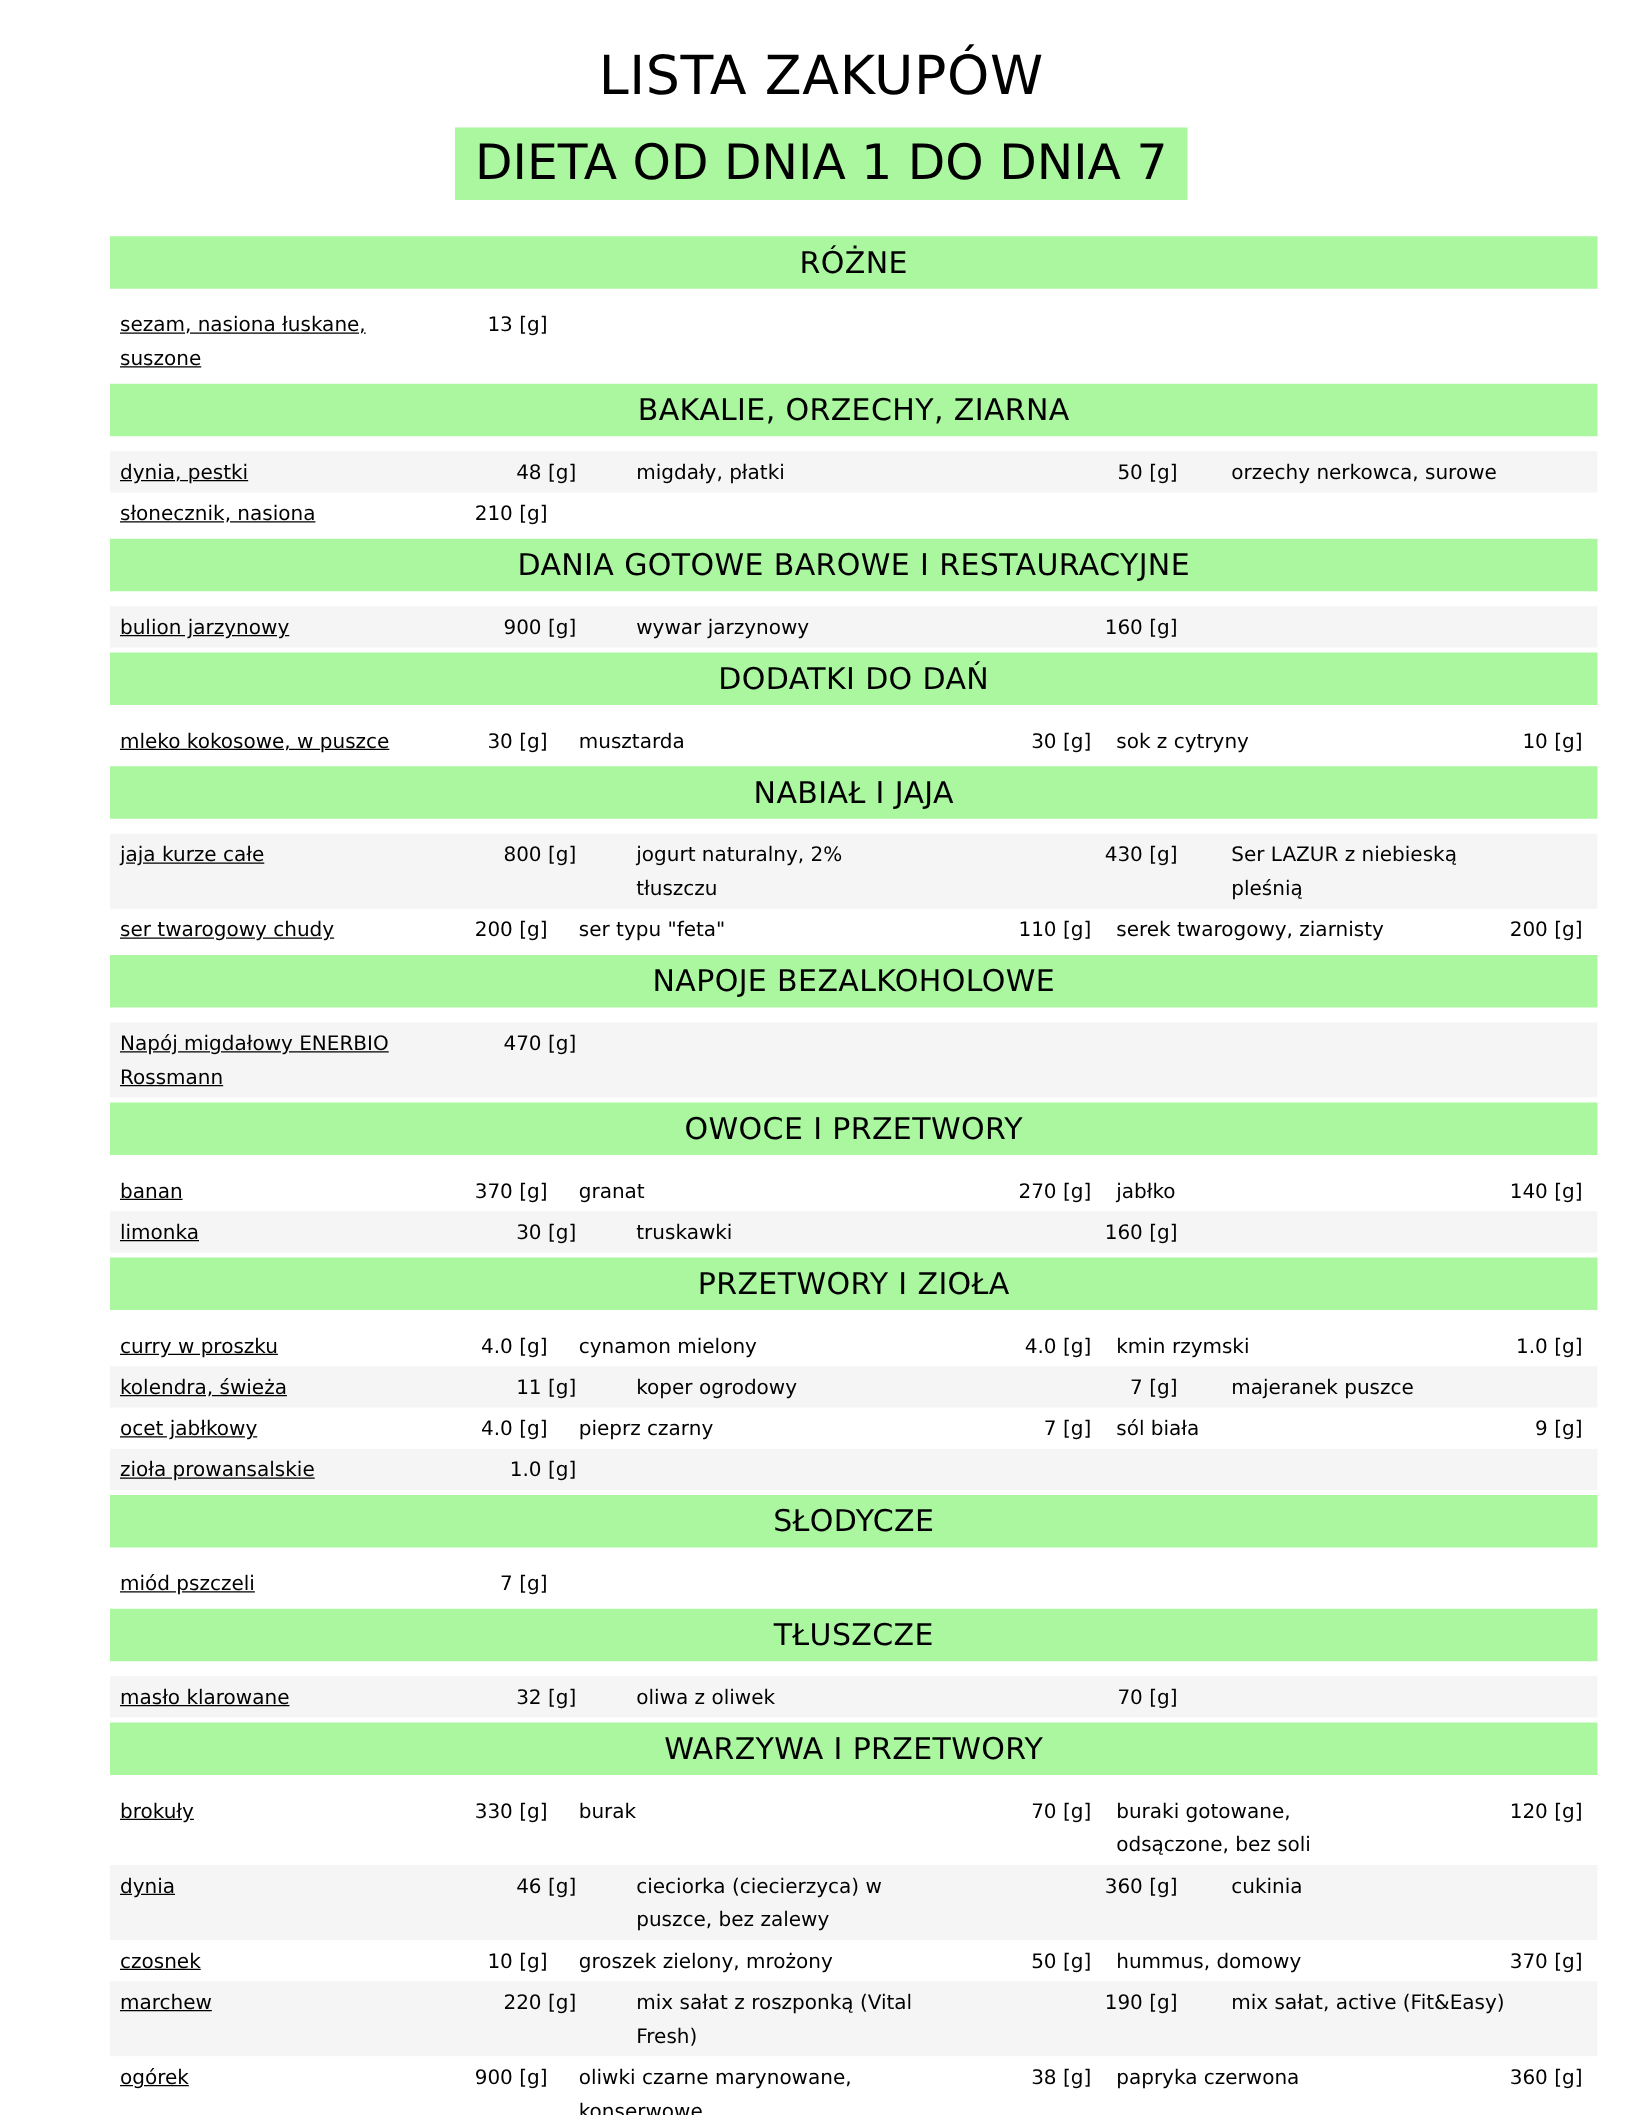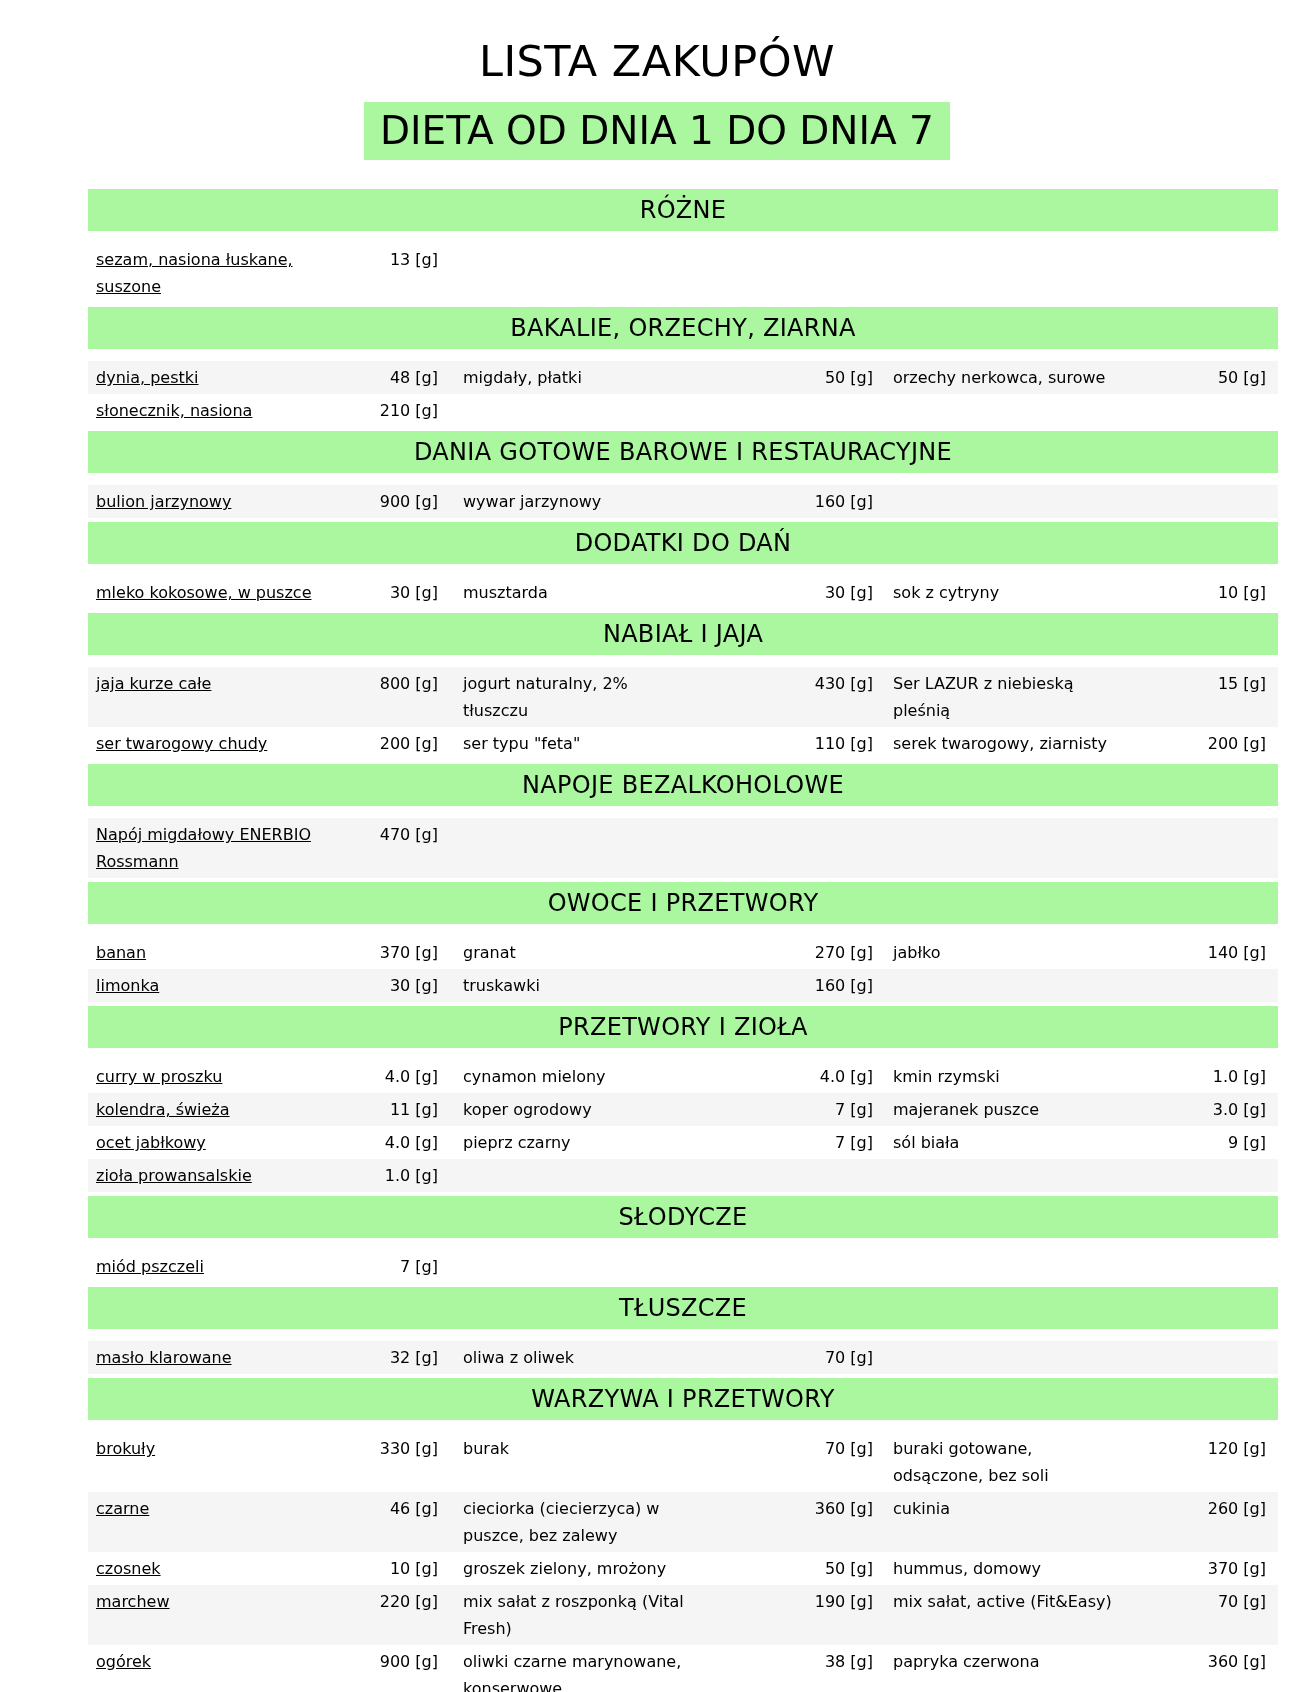--- a/index.html
+++ b/index.html
@@ -55,21 +55,21 @@
     margin:0 0 12px 0;
     letter-spacing:0.3px;
   }
   .row{
     display:flex;
     align-items:flex-start;
     padding:3px 0;
     font-size:16px;
     line-height:27px;
   }
-  .row.stripe{ background:var(--stripe); }
+  .row.stripe{ background:var(--stripe);gap:23px; }
   .cell{ box-sizing:border-box; flex:none; }
   .name{ white-space:pre-line; }
   .qty{ text-align:right; }
   .c1n{ width:280px; padding-left:8px;text-decoration:underline; }
   .c1q{ width:70px; }
   .c2n{ width:305px; padding-left:25px; }
   .c2q{ width:130px; }
   .c3n{ width:295px; padding-left:20px; }
   .c3q{ width:110px; padding-right:12px; }
 </style>
@@ -270,21 +270,21 @@
           <div class="row">
             <div class="cell name c1n">brokuły</div>
             <div class="cell qty c1q">330 [g]</div>
             <div class="cell name c2n">burak</div>
             <div class="cell qty c2q">70 [g]</div>
             <div class="cell name c3n">buraki gotowane,
 odsączone, bez soli</div>
             <div class="cell qty c3q">120 [g]</div>
           </div>
           <div class="row stripe">
-            <div class="cell name c1n">czarne</div>
+            <div class="cell name c1n">dynia</div>
             <div class="cell qty c1q">46 [g]</div>
             <div class="cell name c2n">cieciorka (ciecierzyca) w
 puszce, bez zalewy</div>
             <div class="cell qty c2q">360 [g]</div>
             <div class="cell name c3n">cukinia</div>
             <div class="cell qty c3q">260 [g]</div>
           </div>
           <div class="row">
             <div class="cell name c1n">czosnek</div>
             <div class="cell qty c1q">10 [g]</div>

